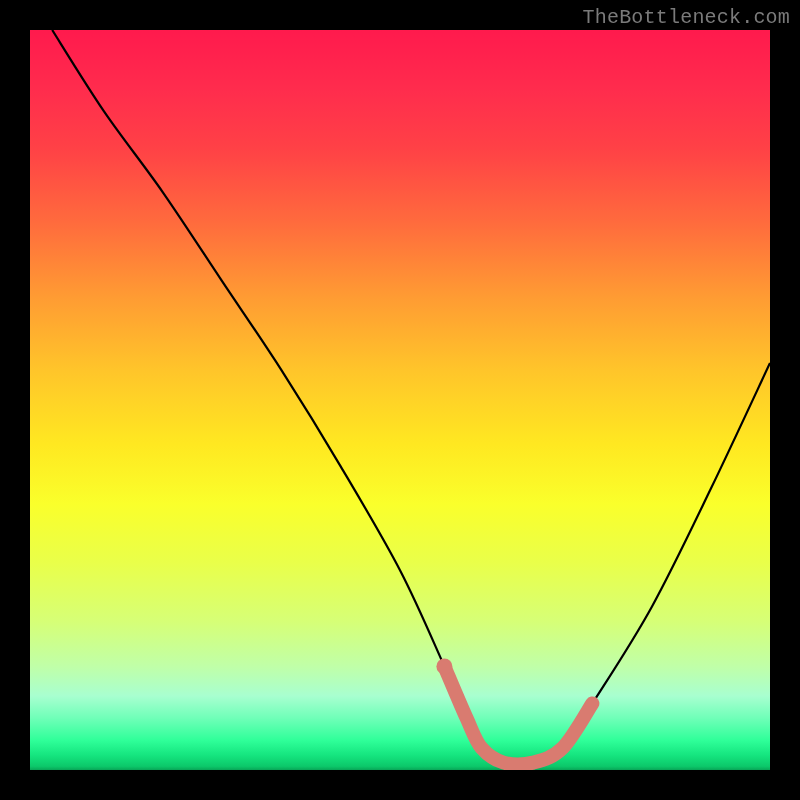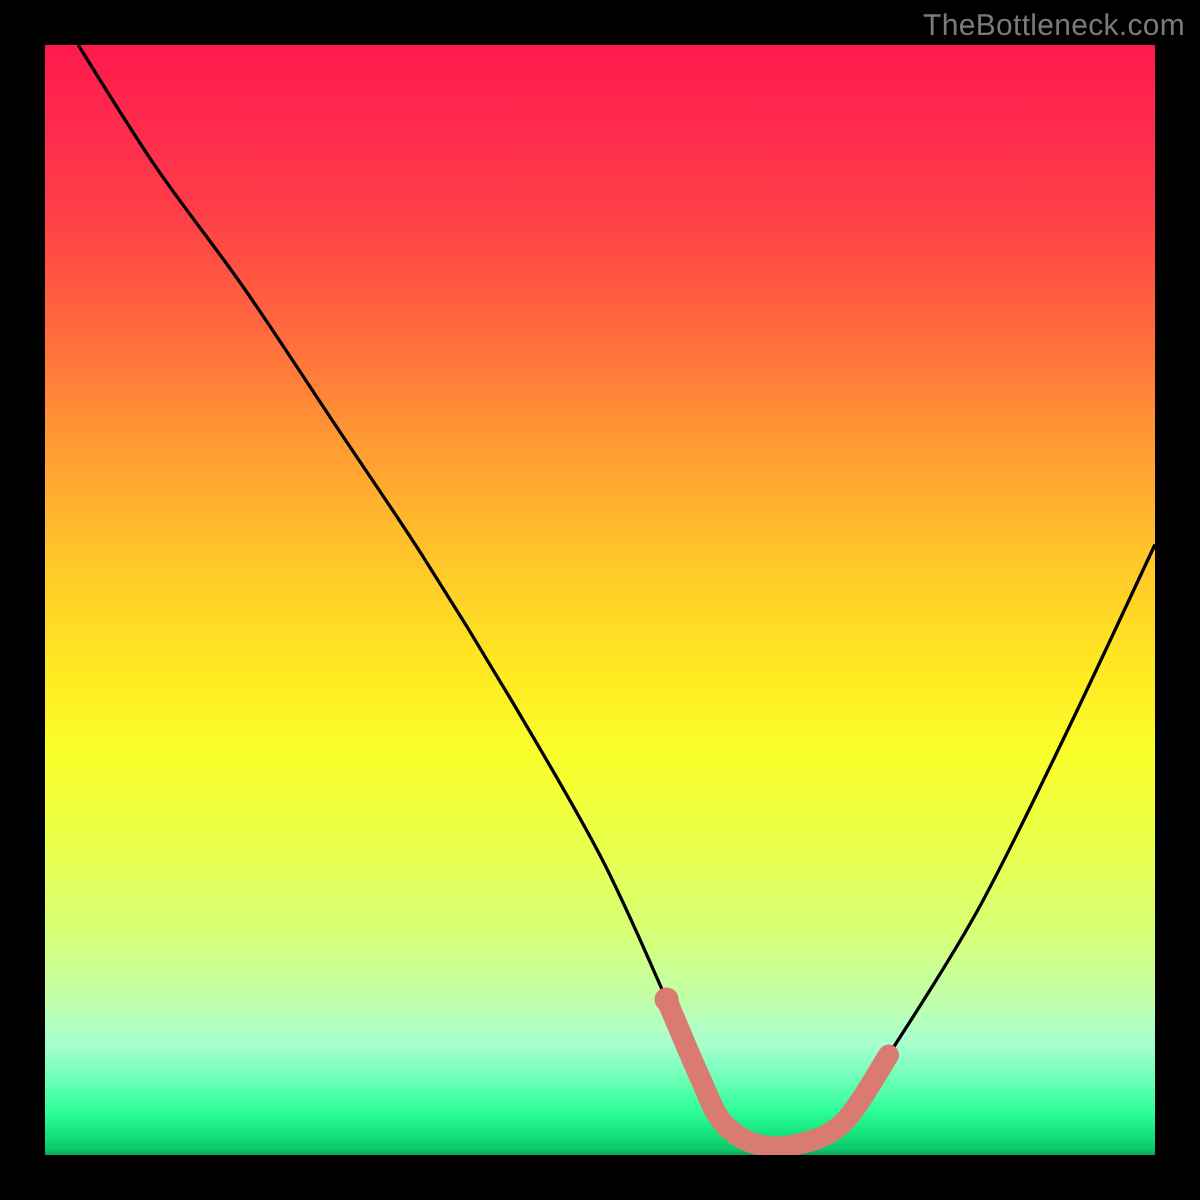--- a/index.html
+++ b/index.html
@@ -61,20 +61,21 @@
     height: 100%;
   }
   .watermark {
     position: absolute;
     top: 6px;
     right: 10px;
     color: #7a7a7a;
     font-size: 20px;
     letter-spacing: 0.2px;
     font-weight: 500;
+    font-family: Liberation Mono, monospace;
   }
 </style>
 </head>
 <body>
 
 <div class="frame">
   <div class="plot-area">
     <div class="gradient-bg"></div>
     <svg class="curve-svg" viewBox="0 0 740 740" preserveAspectRatio="none">
       <path d="M 22.2 0.0 C 30.8 13.6, 55.5 54.3, 74.0 81.4 C 92.5 108.5, 113.5 134.4, 133.2 162.8 C 152.9 191.2, 172.7 222.0, 192.4 251.6 C 212.1 281.2, 231.9 309.6, 251.6 340.4 C 271.3 371.2, 291.1 403.3, 310.8 436.6 C 330.5 469.9, 352.7 506.9, 370.0 540.2 C 387.3 573.5, 403.3 611.7, 414.4 636.4 C 425.5 661.1, 430.4 674.6, 436.6 688.2 C 442.8 701.8, 445.2 710.4, 451.4 717.8 C 457.6 725.2, 465.0 730.1, 473.6 732.6 C 482.2 735.1, 493.3 735.1, 503.2 732.6 C 513.1 730.1, 522.9 727.7, 532.8 717.8 C 542.7 707.9, 547.6 696.8, 562.4 673.4 C 577.2 650.0, 601.9 613.0, 621.6 577.2 C 641.3 541.4, 661.1 499.5, 680.8 458.8 C 700.5 418.1, 730.1 354.0, 740.0 333.0" fill="none" stroke="#000" stroke-width="2.2"></path>

